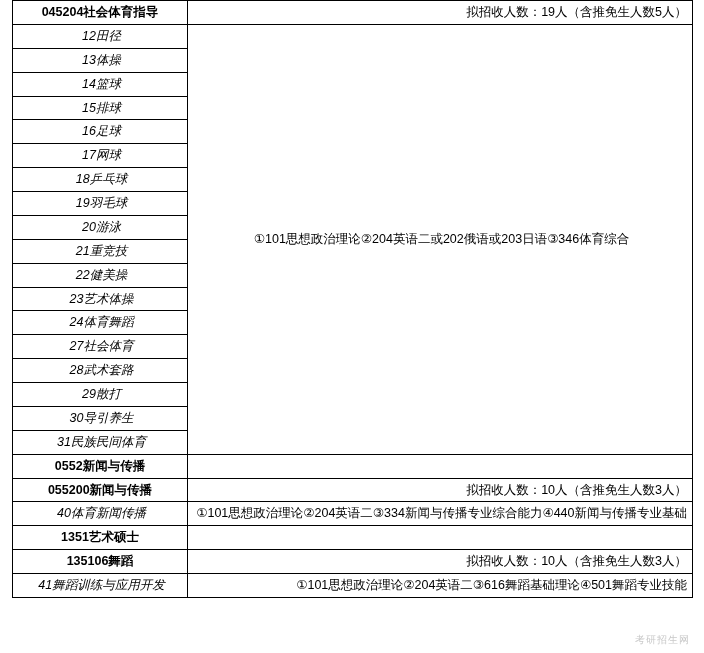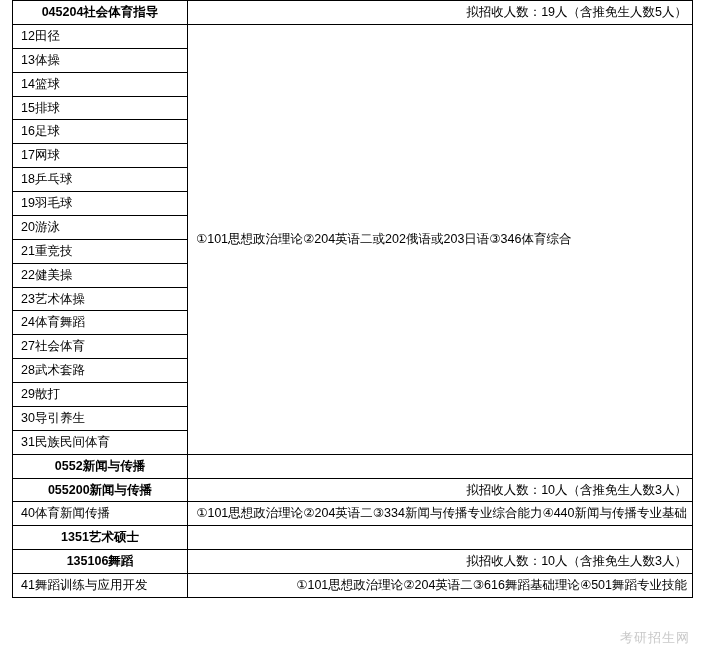--- a/index.html
+++ b/index.html
@@ -35,41 +35,42 @@
     vertical-align: middle;
     word-wrap: break-word;
   }
   col.c1 { width: 175px; }
   col.c2 { width: 505px; }
   .cell-bold {
     font-weight: bold;
     text-align: center;
   }
   .subject-cell {
-    text-align: left;
+    text-align: center;
     padding-left: 8px !important;
+    font-style: italic;
   }
   .row-h {
     height: 19px;
   }
   .big-cell {
     text-align: right;
     padding-left: 8px !important;
     vertical-align: middle;
   }
   .merged-subjects {
-    text-align: left;
+    text-align: center;
     padding-left: 8px !important;
     vertical-align: middle;
   }
   .watermark {
     position: absolute;
     right: 14px;
     bottom: 6px;
-    font-size: 13px;
+    font-size: 10px;
     color: #c9c9c9;
     letter-spacing: 1px;
     font-family: "Liberation Sans", "DejaVu Sans", sans-serif;
     pointer-events: none;
     user-select: none;
   }
 </style>
 </head>
 <body>
 

